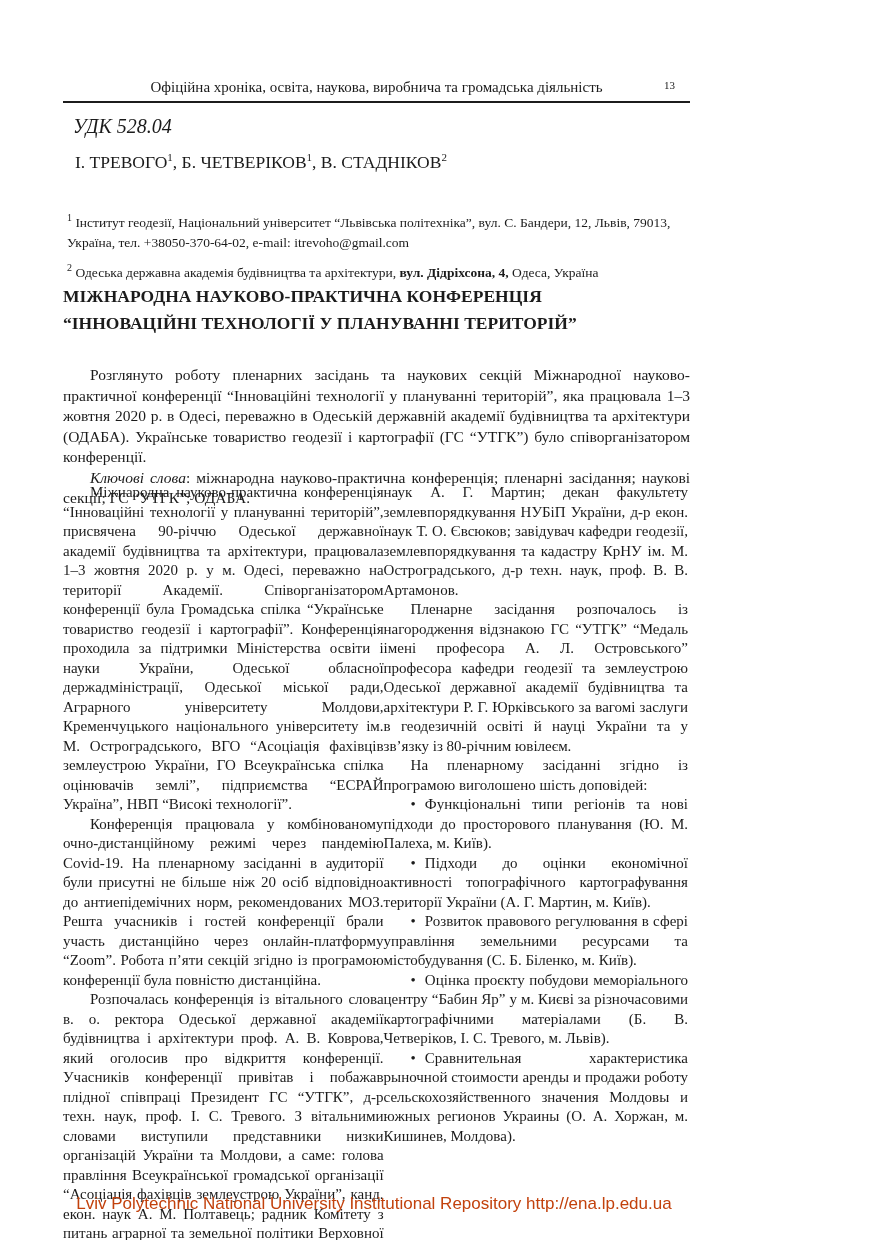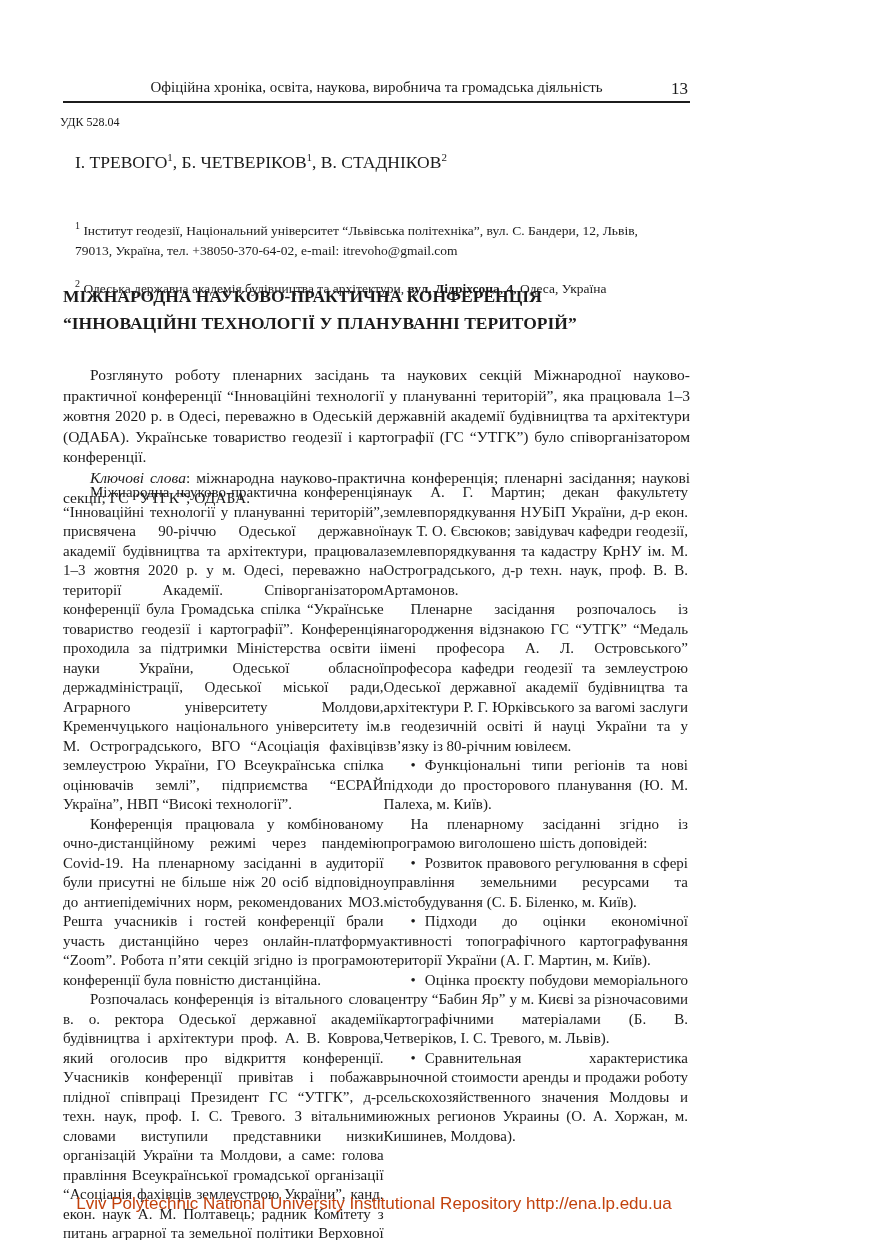--- a/index.html
+++ b/index.html
@@ -16,42 +16,43 @@
   .running-head {
     position: absolute;
     left: 63px; right: 58px; top: 79px;
     text-align: center;
     font-size: 15px;
     padding-bottom: 5px;
     border-bottom: 2px solid #1c1c1c;
   }
   .rh-page {
     position: absolute;
-    right: 2px; top: 0;
-    font-size: 17px;
+    right: 15px; top: 0;
+    font-size: 11px;
   }
   .udc {
     position: absolute;
-    left: 60px; top: 115px;
-    font-size: 12px;
+    left: 73px; top: 115px;
+    font-size: 20px;
+    font-style: italic;
   }
   .authors {
     position: absolute;
     left: 63px; top: 151px;
     font-size: 17.5px;
     margin-left: 12px;
   }
   .authors sup { font-size: 11px; }
   .affiliations {
     position: absolute;
     left: 63px; right: 58px; top: 204px;
     font-size: 13.5px;
     line-height: 20.5px;
   }
-  .affiliations p { margin: 12px; }
+  .affiliations p { margin: 4px; }
   .affiliations sup { font-size: 10px; }
   .affiliations b { font-weight: bold; }
   .article-title {
     position: absolute;
     left: 63px; right: 58px; top: 283px;
     font-weight: bold;
     font-size: 17.5px;
     line-height: 27px;
   }
   .abstract {
@@ -121,24 +122,24 @@
 
   <div class="columns">
     <div class="col col-left">
       <p class="indent">Міжнародна науково-практична конференція “Інноваційні технології у плануванні територій”, присвячена 90-річчю Одеської державної академії будівництва та архітектури, працювала 1–3 жовтня 2020 р. у м. Одесі, переважно на території Академії. Співорганізатором конференції була Громадська спілка “Українське товариство геодезії і картографії”. Конференція проходила за підтримки Міністерства освіти і науки України, Одеської обласної держадміністрації, Одеської міської ради, Аграрного університету Молдови, Кременчуцького національного університету ім. М. Остроградського, ВГО “Асоціація фахівців землеустрою України, ГО Всеукраїнська спілка оцінювачів землі”, підприємства “ЕСРАЙ Україна”, НВП “Високі технології”.</p>
       <p class="indent">Конференція працювала у комбінованому очно-дистанційному режимі через пандемію Covid-19. На пленарному засіданні в аудиторії були присутні не більше ніж 20 осіб відповідно до антиепідемічних норм, рекомендованих МОЗ. Решта учасників і гостей конференції брали участь дистанційно через онлайн-платформу “Zoom”. Робота п’яти секцій згідно із програмою конференції була повністю дистанційна.</p>
       <p class="indent">Розпочалась конференція із вітального слова в. о. ректора Одеської державної академії будівництва і архітектури проф. А. В. Коврова, який оголосив про відкриття конференції. Учасників конференції привітав і побажав плідної співпраці Президент ГС “УТГК”, д-р техн. наук, проф. І. С. Тревого. З вітальними словами виступили представники низки організацій України та Молдови, а саме: голова правління Всеукраїнської громадської організації “Асоціація фахівців землеустрою України”, канд. екон. наук А. М. Полтавець; радник Комітету з питань аграрної та земельної політики Верховної Ради України С. Б. Біленко; завідувач кафедри землевпорядного проєктування НУБіП України, старший проєктний менеджер “Офіс реформ” КМУ, д-р екон.</p>
     </div>
     <div class="col col-right">
       <p>наук А. Г. Мартин; декан факультету землевпорядкування НУБіП України, д-р екон. наук Т. О. Євсюков; завідувач кафедри геодезії, землевпорядкування та кадастру КрНУ ім. М. Остроградського, д-р техн. наук, проф. В. В. Артамонов.</p>
       <p class="indent">Пленарне засідання розпочалось із нагородження відзнакою ГС “УТГК” “Медаль імені професора А. Л. Островського” професора кафедри геодезії та землеустрою Одеської державної академії будівництва та архітектури Р. Г. Юрківського за вагомі заслуги в геодезичній освіті й науці України та у зв’язку із 80-річним ювілеєм.</p>
+      <p class="indent">На пленарному засіданні згідно із програмою виголошено шість доповідей:</p>
       <p class="indent bullet"><span class="bullet-marker">•</span><span>Функціональні типи регіонів та нові підходи до просторового планування (Ю. М. Палеха, м. Київ).</span></p>
-      <p class="indent">На пленарному засіданні згідно із програмою виголошено шість доповідей:</p>
+      <p class="indent bullet"><span class="bullet-marker">•</span><span>Підходи до оцінки економічної активності топографічного картографування території України (А. Г. Мартин, м. Київ).</span></p>
       <p class="indent bullet"><span class="bullet-marker">•</span><span>Розвиток правового регулювання в сфері управління земельними ресурсами та містобудування (С. Б. Біленко, м. Київ).</span></p>
-      <p class="indent bullet"><span class="bullet-marker">•</span><span>Підходи до оцінки економічної активності топографічного картографування території України (А. Г. Мартин, м. Київ).</span></p>
       <p class="indent bullet"><span class="bullet-marker">•</span><span>Оцінка проєкту побудови меморіального центру “Бабин Яр” у м. Києві за різночасовими картографічними матеріалами (Б. В. Четверіков, І. С. Тревого, м. Львів).</span></p>
       <p class="indent bullet"><span class="bullet-marker">•</span><span>Сравнительная характеристика рыночной стоимости аренды и продажи роботу сельскохозяйственного значения Молдовы и южных регионов Украины (О. А. Хоржан, м. Кишинев, Молдова).</span></p>
     </div>
   </div>
 
   <div class="footer">Lviv Polytechnic National University Institutional Repository http://ena.lp.edu.ua</div>
 
 </div>
 
 </body></html>

